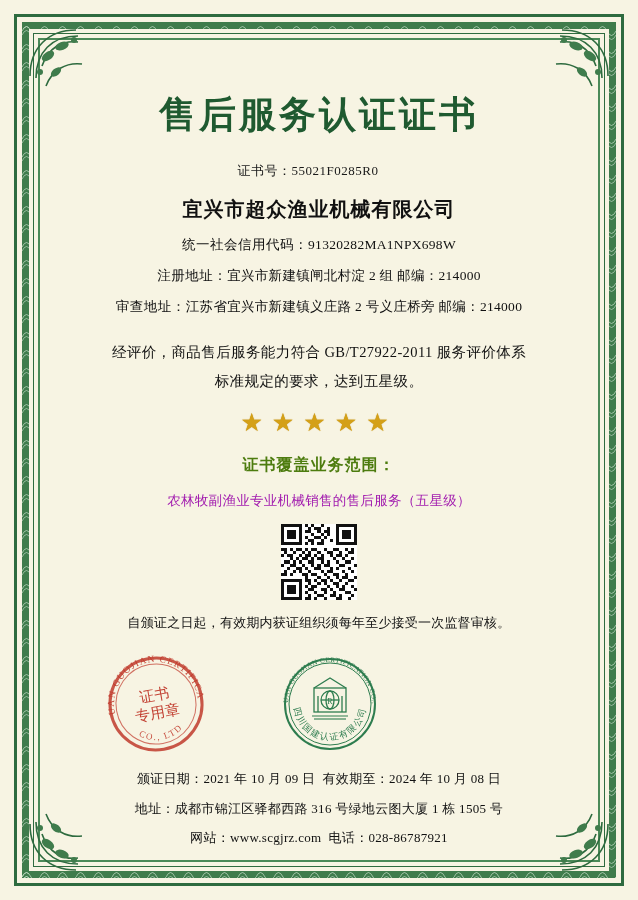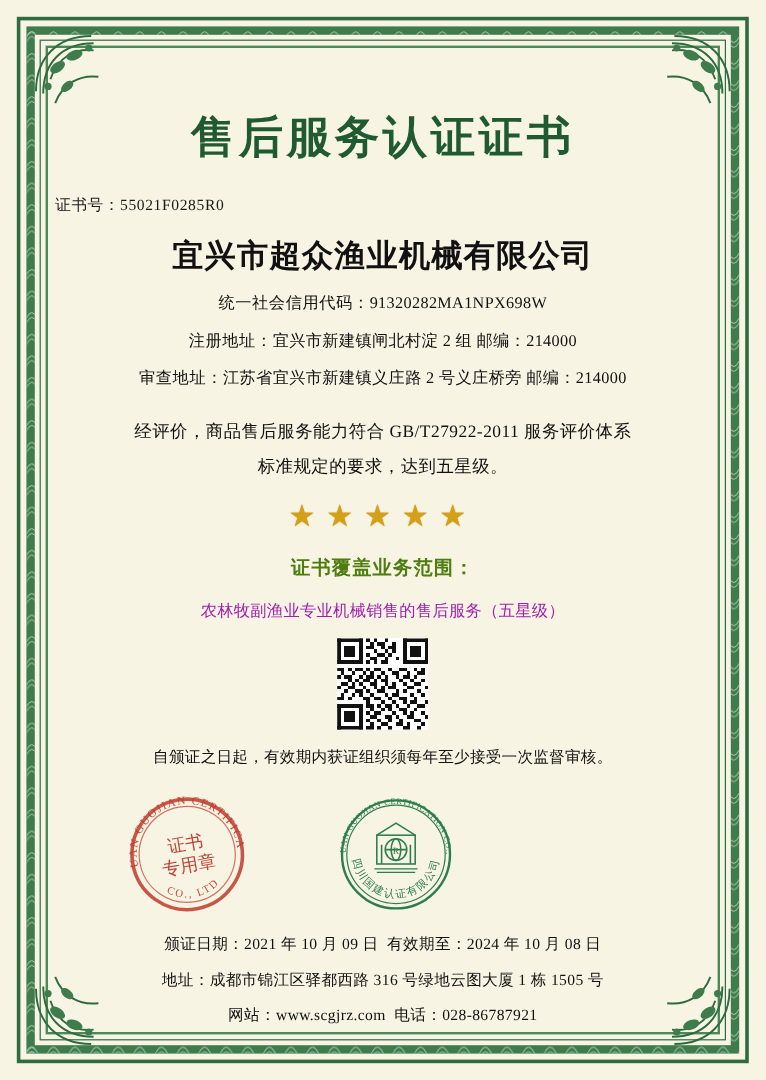--- a/index.html
+++ b/index.html
@@ -76,30 +76,30 @@
     margin-top: 44px;
     font-size: 37px;
     font-weight: bold;
     letter-spacing: 3px;
     color: #1f5a30;
     font-family: "Liberation Serif", serif;
   }
 
   .cert-no {
     margin-top: 22px;
-    text-align: left;
+    text-align: center;
     padding-right: 22px;
     font-size: 13px;
     color: #1a1a1a;
     letter-spacing: 0.5px;
   }
 
   .company {
     margin-top: 16px;
-    font-size: 26px;
+    font-size: 20px;
     font-weight: bold;
     color: #111;
     letter-spacing: 1px;
   }
 
   .row {
     margin-top: 13px;
     font-size: 13.5px;
     color: #111;
     letter-spacing: 0.3px;

